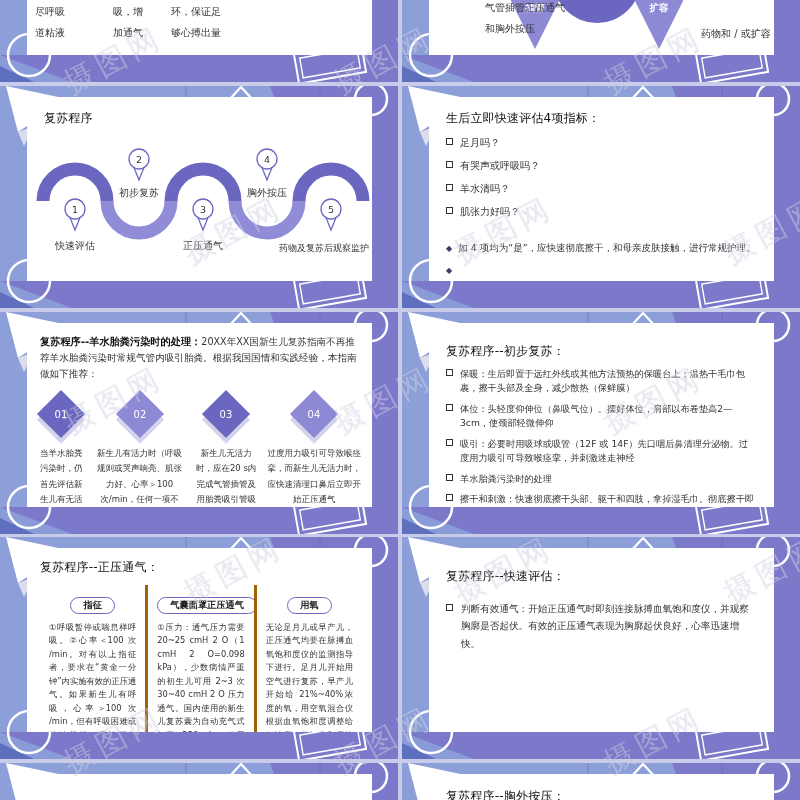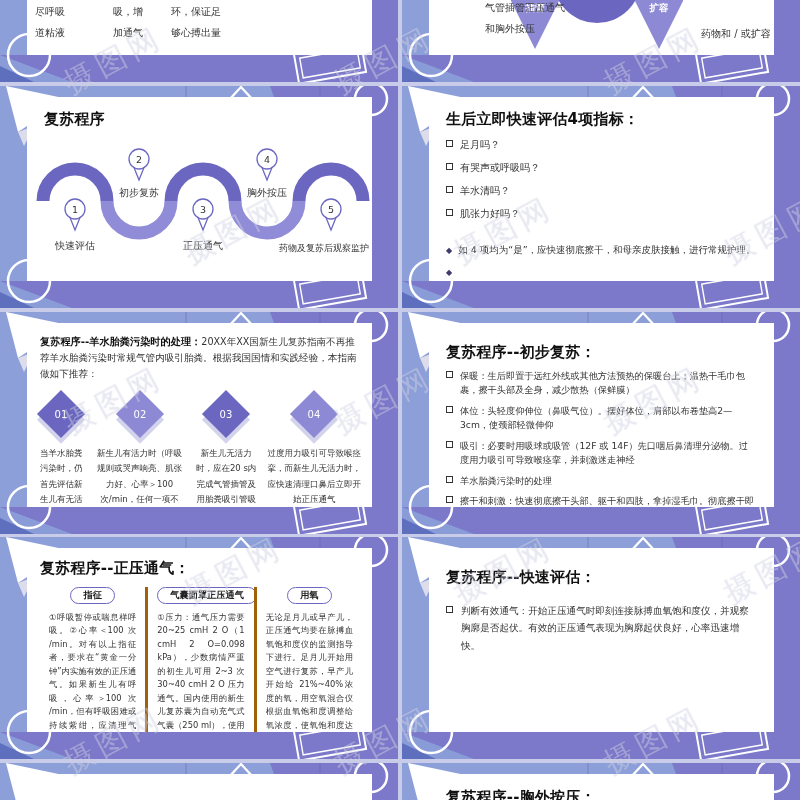--- a/index.html
+++ b/index.html
@@ -3,21 +3,21 @@
 <meta charset="utf-8">
 <style>
 *{margin:0;padding:0;box-sizing:border-box}
 html,body{width:800px;height:800px;overflow:hidden;background:#C9CCE9;
   font-family:"DejaVu Sans","Liberation Sans",sans-serif}
 .stage{position:absolute;top:0;left:0;width:800px;height:800px;overflow:hidden}
 .cell{position:absolute;width:398px;height:222px}
 .bg{position:absolute;inset:0}
 .bg svg{display:block;width:100%;height:100%}
 .card{position:absolute;left:27px;top:11px;width:345px;height:184px;background:#fff;overflow:hidden}
-.title{font-weight:bold;font-size:15px;color:#111;letter-spacing:.2px}
+.title{font-weight:normal;font-size:12px;color:#111;letter-spacing:.2px}
 .pad{padding:13px 17px 0 17px}
 
 
 .s2-wave{position:absolute;left:4px;top:40px;width:336px;height:136px;overflow:visible}
 
 
 .chk-row{display:flex;gap:7px;margin-top:9px;font-size:10px;color:#333;align-items:flex-start}
 .box{width:7px;height:7px;border:1.2px solid #333;margin-top:2px;flex:none}
 .blt-row{display:flex;gap:6px;margin-top:8px;font-size:9.5px;line-height:1.5;color:#333}
 .diam{color:#3F3C6E;font-size:8px;margin-top:2px;flex:none}
@@ -36,21 +36,21 @@
 .dtxt{font-size:8.5px;line-height:1.8;color:#333;text-align:center}
 
 
 .s5-item{display:flex;gap:7px;margin-top:6.5px;font-size:9.2px;line-height:1.55;color:#333}
 
 
 .s6-cols{display:flex;margin-top:9px}
 .s6-col{flex:1;padding:0 9px;min-width:0}
 .s6-col+.s6-col{border-left:3px solid #a16207}
 .pill{border:1.5px solid #6B67C0;border-radius:11px;padding:1px 12px;width:fit-content;
-  margin:0 auto 7px auto;font-size:9.2px;font-weight:bold;color:#222;white-space:nowrap}
+  margin:12px auto 7px auto;font-size:9.2px;font-weight:bold;color:#222;white-space:nowrap}
 .s6-txt{font-size:8.3px;line-height:1.62;color:#333;text-align:justify}
 
 
 .s7-item{display:flex;gap:8px;margin-top:15px;font-size:9.6px;line-height:1.8;color:#333}
 
 
 .s0-col{position:absolute;top:130px;font-size:10px;line-height:2.1;color:#333}
 .s1-txt{position:absolute;font-size:10px;line-height:2.1;color:#333}
 .s1-art{position:absolute;inset:0;overflow:hidden}
 

